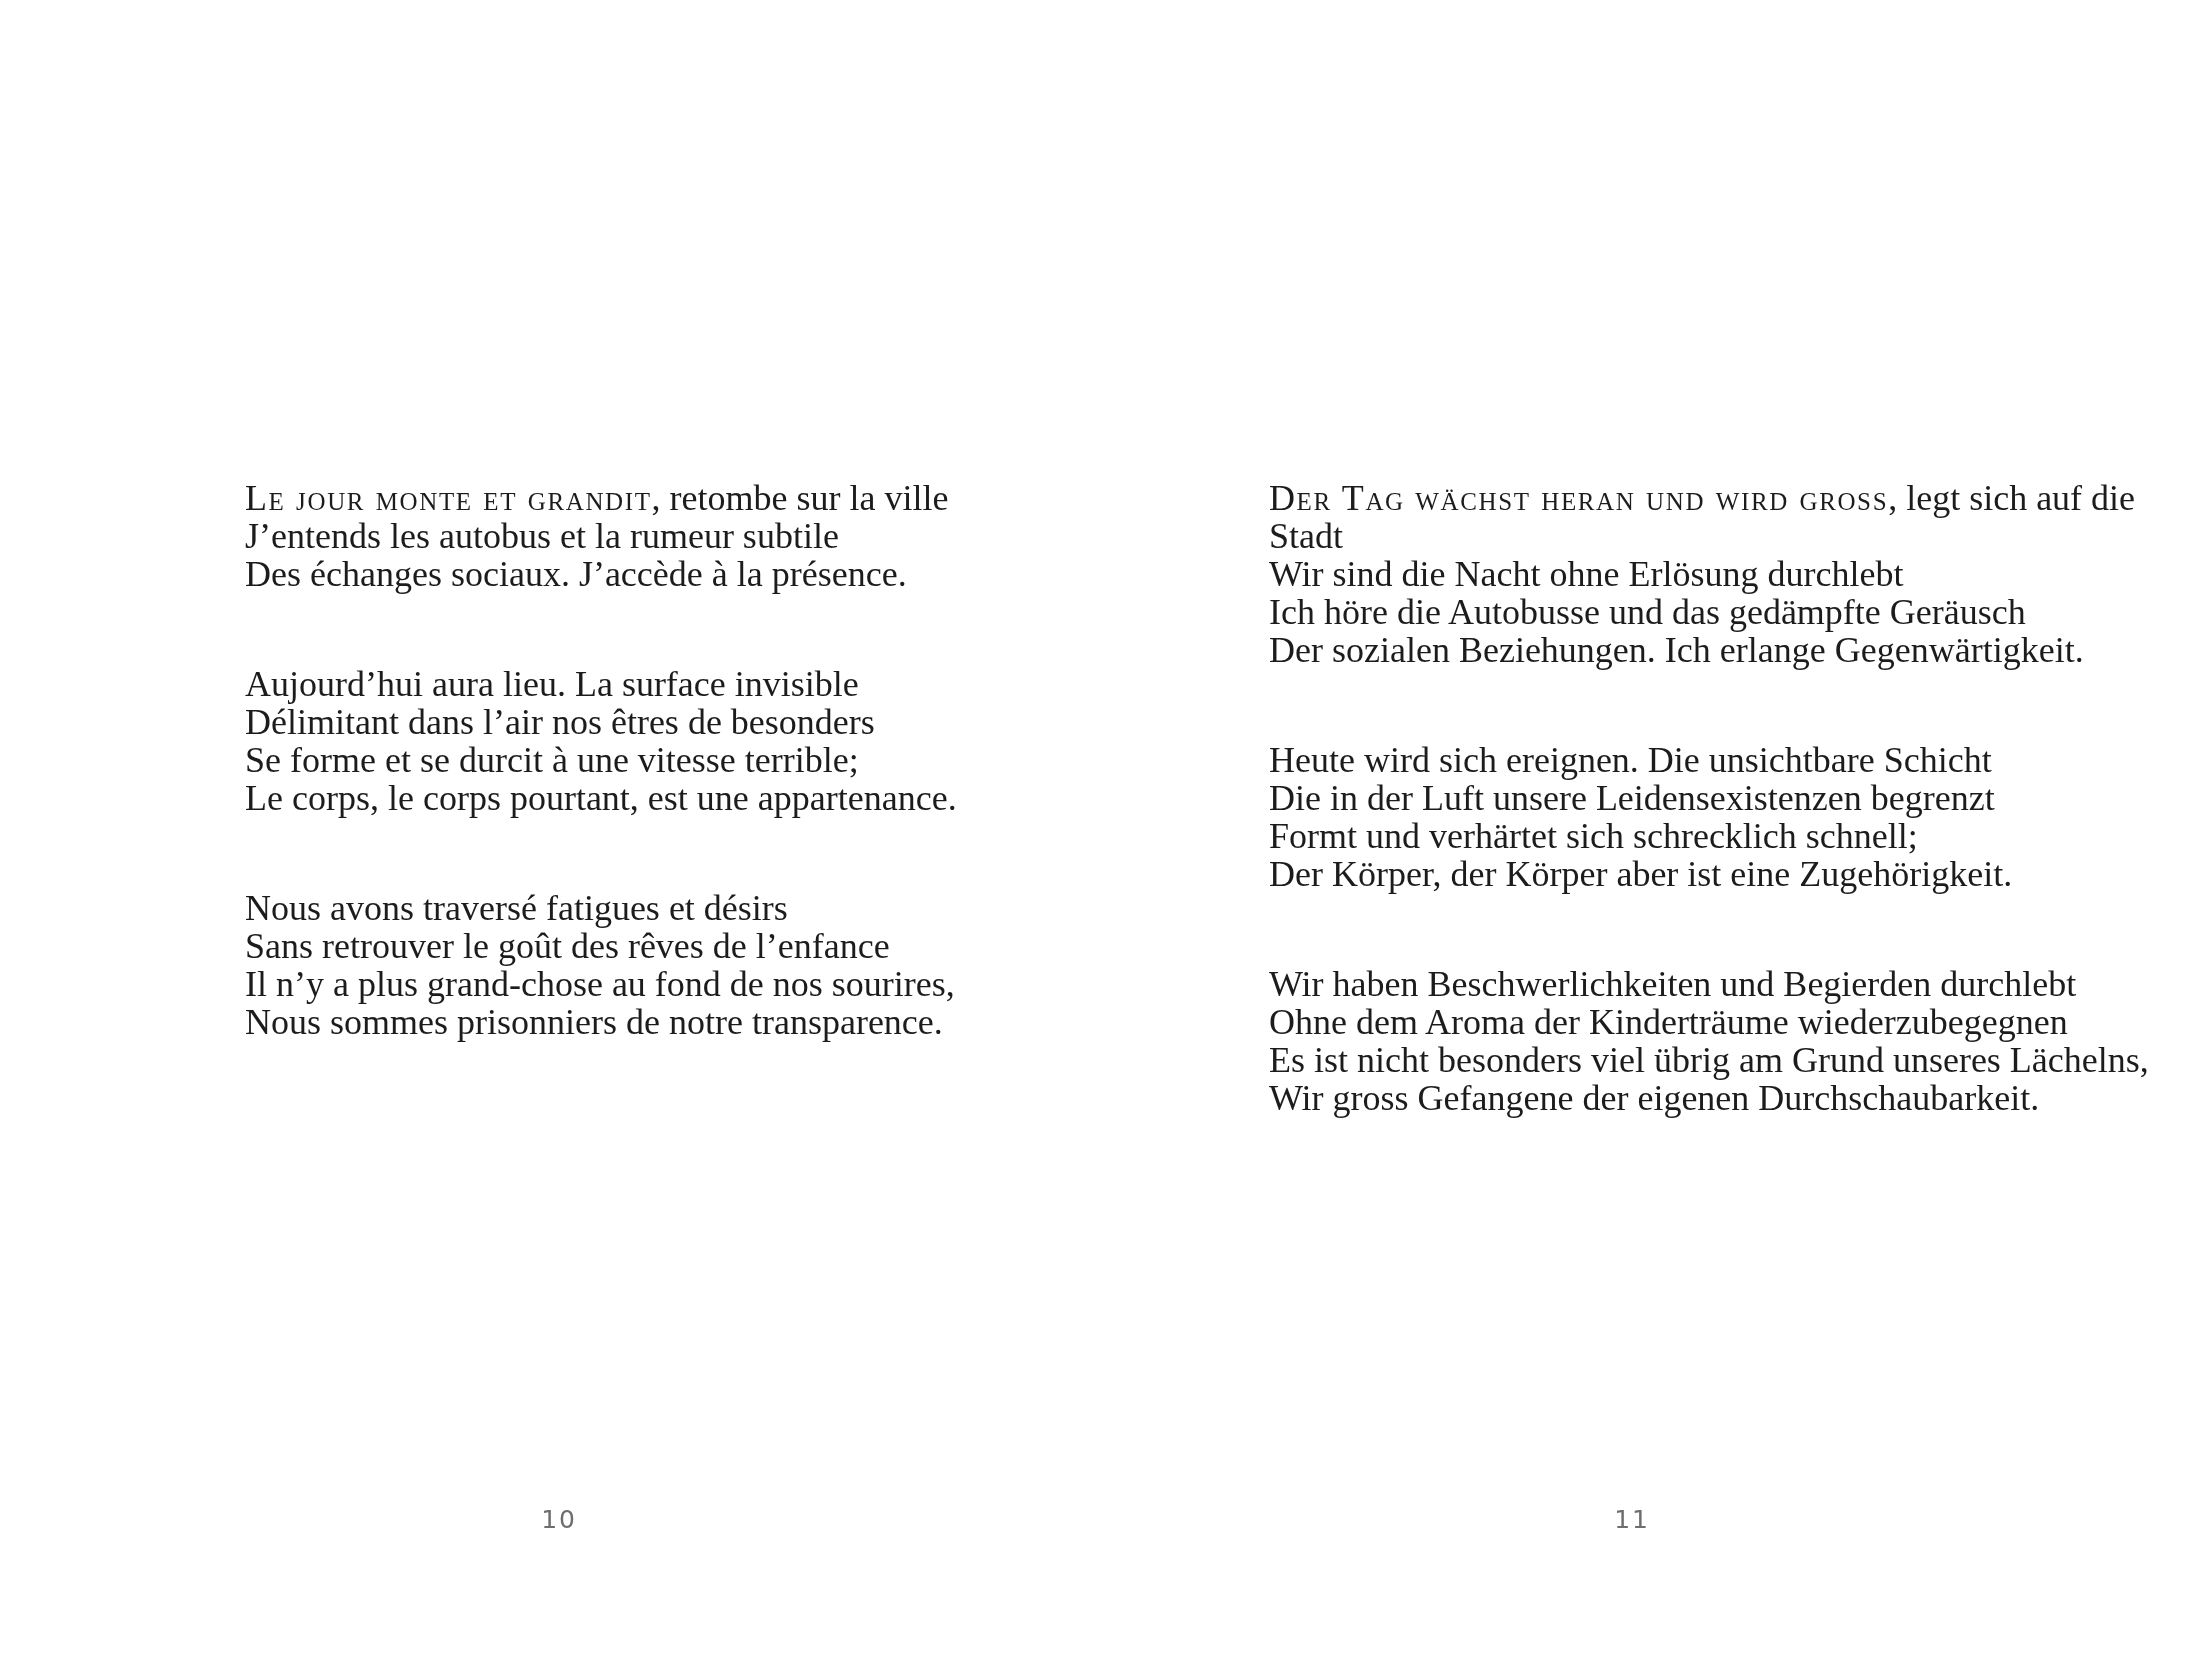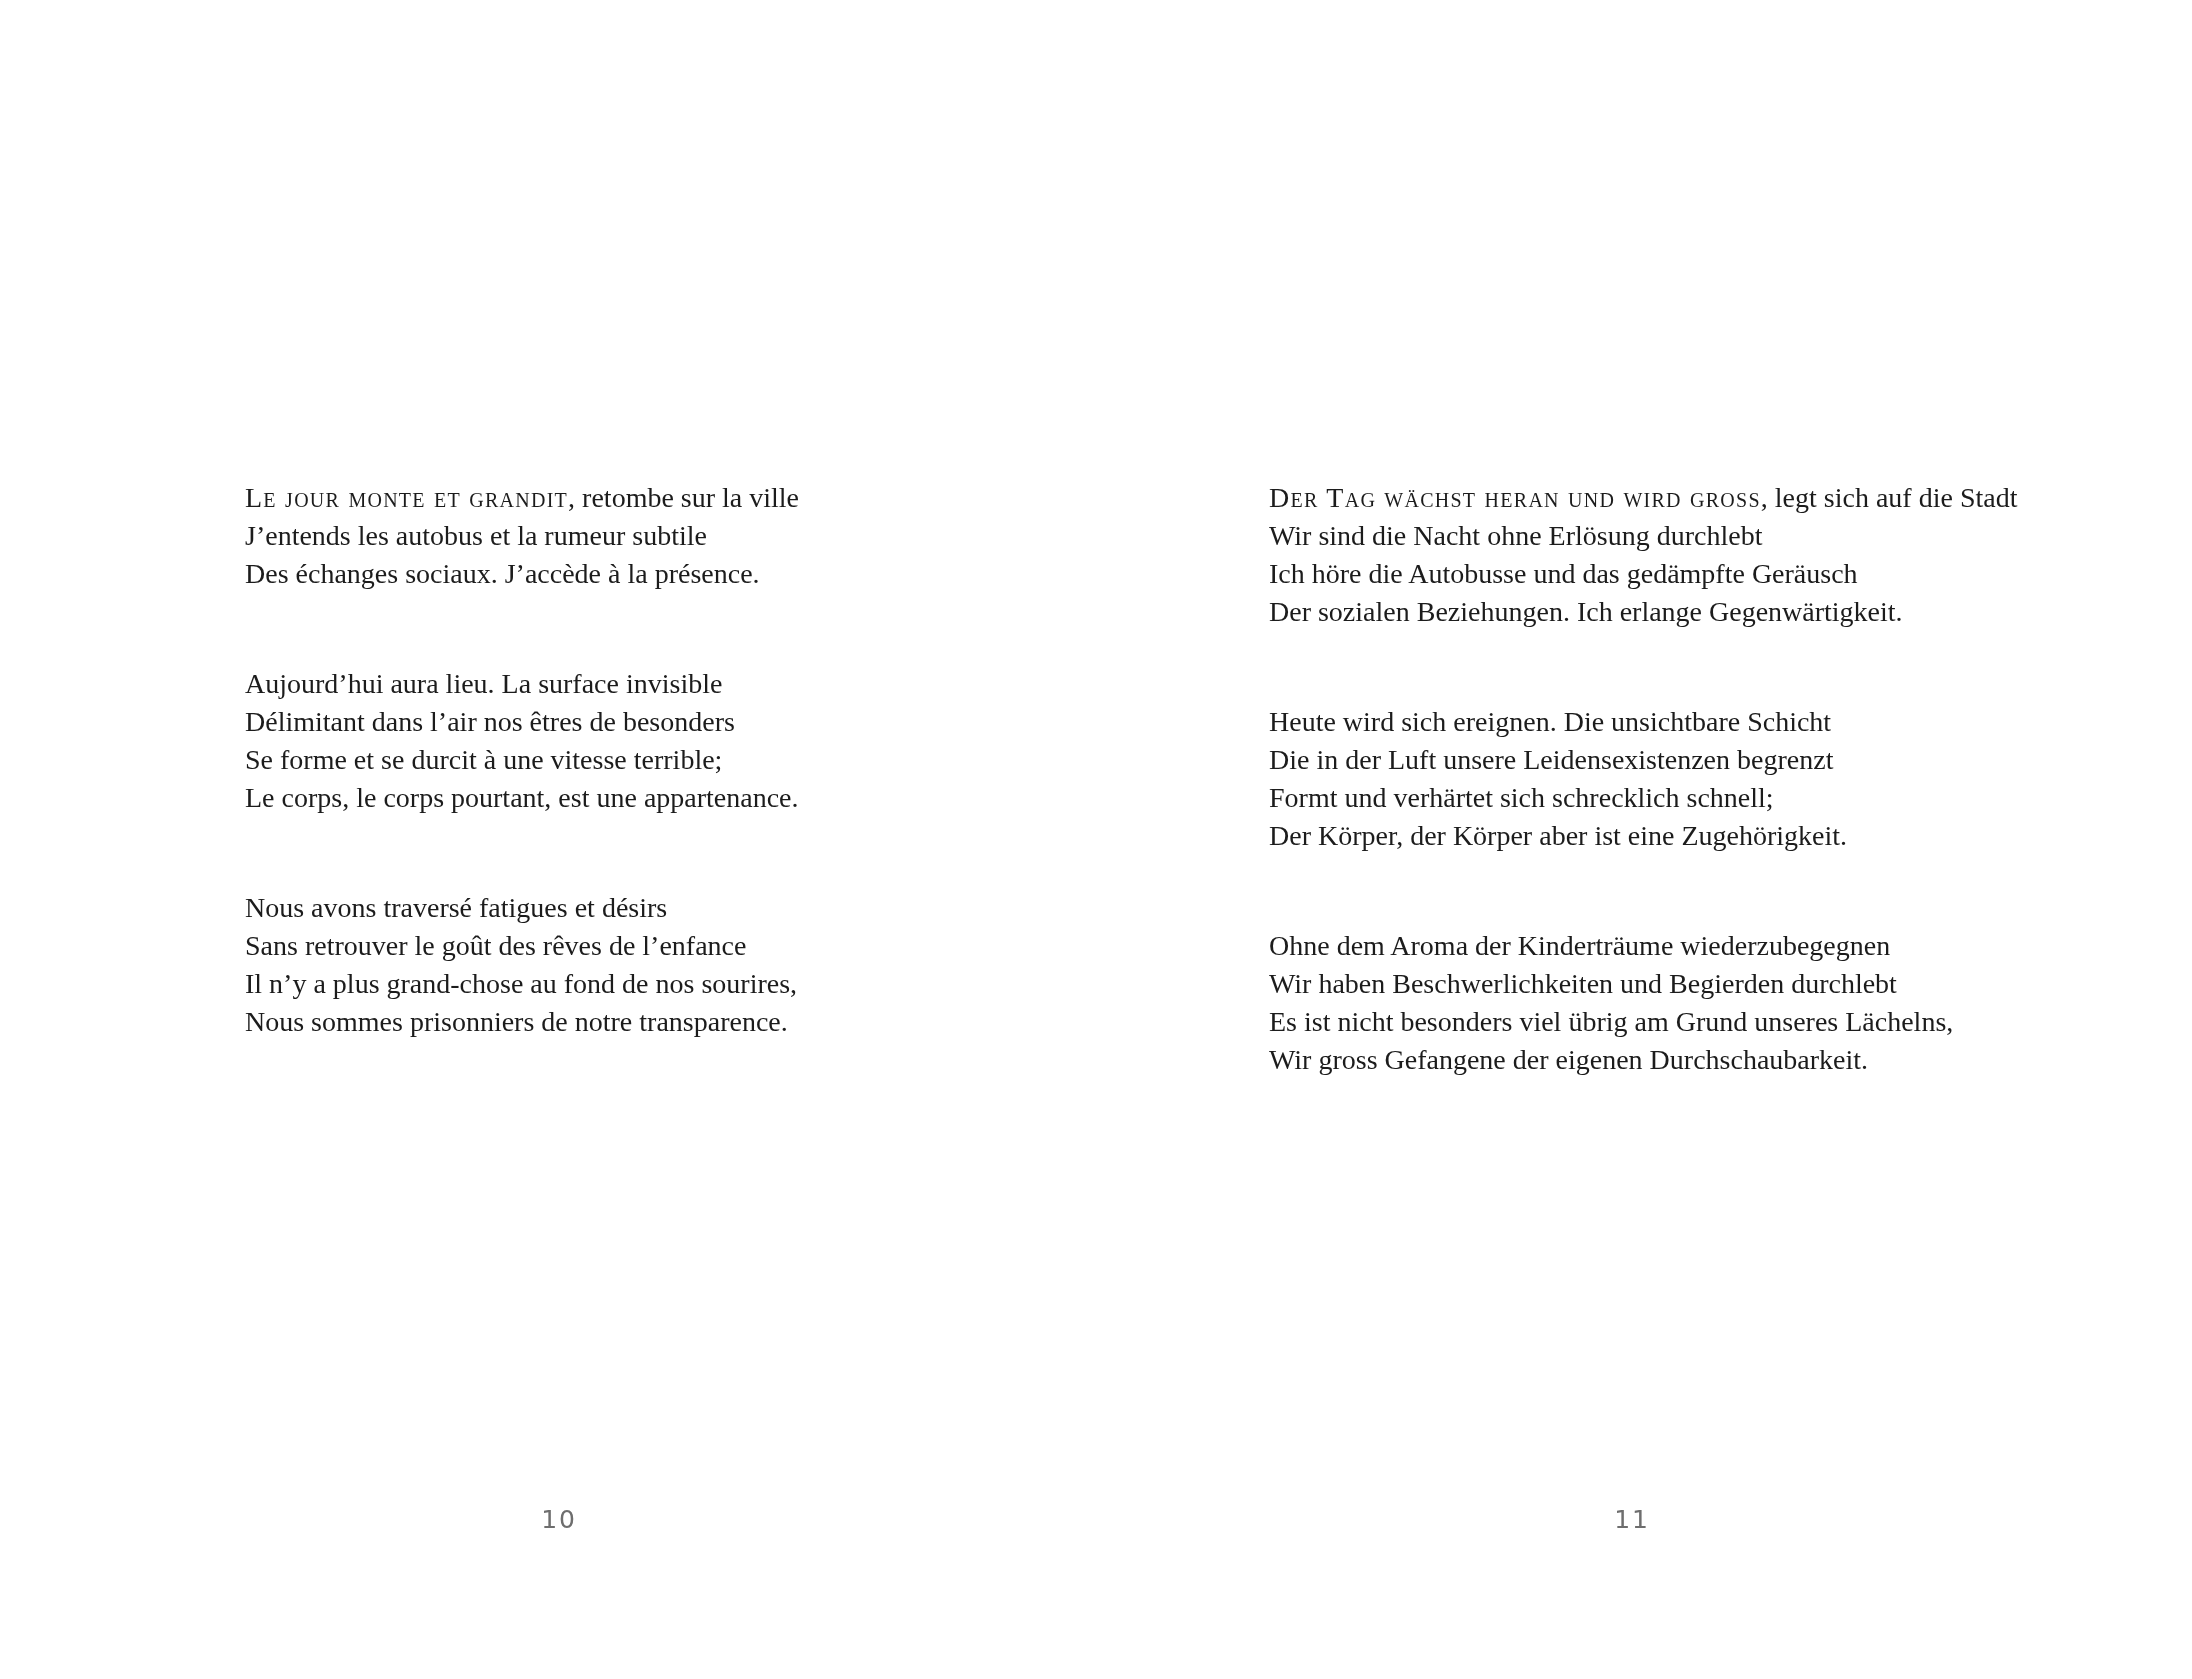--- a/index.html
+++ b/index.html
@@ -21,21 +21,21 @@
     top: 0;
     width: 1096px;
     height: 1679px;
   }
   .page.left  { left: 0; }
   .page.right { left: 1096px; }
 
   .poem {
     position: absolute;
     top: 479px;
-    font-size: 28px;
+    font-size: 36px;
     line-height: 38px;
   }
   .page.left  .poem { left: 245px; }
   .page.right .poem { left: 173px; } 
 
   .stanza { margin: 0 0 72px 0; }
   .stanza p { margin: 0; padding: 0; }
 
   .lead {
     font-variant: small-caps;
@@ -92,22 +92,22 @@
         <p class="line">Ich höre die Autobusse und das gedämpfte Geräusch</p>
         <p class="line">Der sozialen Beziehungen. Ich erlange Gegenwärtigkeit.</p>
       </div>
       <div class="stanza">
         <p class="line">Heute wird sich ereignen. Die unsichtbare Schicht</p>
         <p class="line">Die in der Luft unsere Leidensexistenzen begrenzt</p>
         <p class="line">Formt und verhärtet sich schrecklich schnell;</p>
         <p class="line">Der Körper, der Körper aber ist eine Zugehörigkeit.</p>
       </div>
       <div class="stanza">
+        <p class="line">Wir haben Beschwerlichkeiten und Begierden durchlebt</p>
         <p class="line">Ohne dem Aroma der Kinderträume wiederzubegegnen</p>
-        <p class="line">Wir haben Beschwerlichkeiten und Begierden durchlebt</p>
         <p class="line">Es ist nicht besonders viel übrig am Grund unseres Lächelns,</p>
         <p class="line">Wir gross Gefangene der eigenen Durchschaubarkeit.</p>
       </div>
     </div>
     <div class="pagenum">11</div>
   </section>
 
 </div>
 
 

